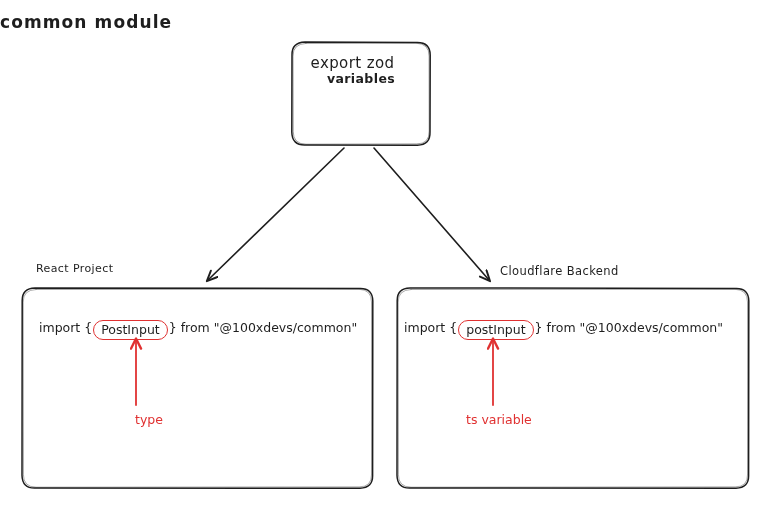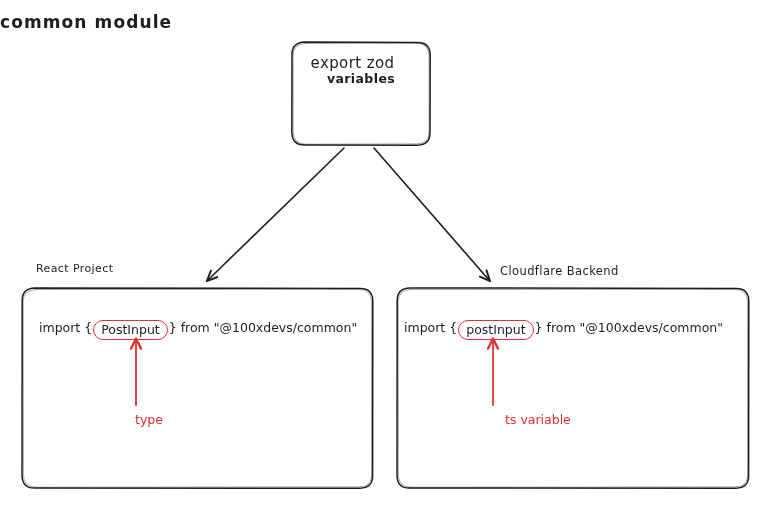--- a/index.html
+++ b/index.html
@@ -99,21 +99,21 @@
   
   .red-label {
     position: absolute;
     color: #e03131;
     font-size: 12.5px;
     pointer-events: auto;
     white-space: nowrap;
     font-family: "DejaVu Sans", sans-serif;
   }
   #red-label-type  { left: 119px; top: 412px; margin-left: 16px; }
-  #red-label-tsvar { left: 466px; top: 412px; margin-left: 39px; }
+  #red-label-tsvar { left: 466px; top: 412px; }
 </style>
 </head>
 <body>
 
 <svg id="canvas" viewBox="0 0 770 510">
   <defs>
     <marker id="arrowhead-dark" markerWidth="10" markerHeight="10" refX="6.2" refY="3.2" orient="auto" markerUnits="strokeWidth">
       <path d="M0.6,0.4 L7.2,3.2 L0.9,6.1" fill="none" stroke="#1e1e1e" stroke-width="1.25" stroke-linecap="round" stroke-linejoin="round"></path>
     </marker>
     <marker id="arrowhead-red" markerWidth="10" markerHeight="10" refX="5.6" refY="3.2" orient="auto" markerUnits="strokeWidth">

